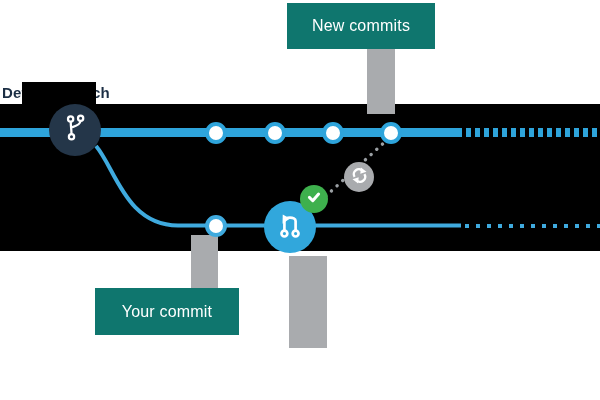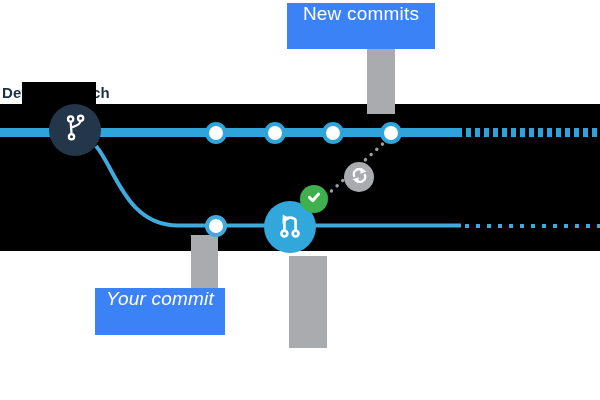--- a/index.html
+++ b/index.html
@@ -39,26 +39,26 @@
 
   .node{
     position:absolute;border-radius:50%;display:flex;align-items:center;justify-content:center;z-index:6;
   }
   .node-start{left:49px;top:104px;width:52px;height:52px;background:#243649;}
   .node-pr{left:264px;top:201px;width:52px;height:52px;background:#31a7dc;z-index:7;}
   .badge-check{left:300px;top:185px;width:28px;height:28px;background:#3eb04d;z-index:8;}
   .badge-sync{left:344px;top:162px;width:30px;height:30px;background:#a9abae;z-index:7;}
 
   .callout{
-    position:absolute;background:#3b82f6;color:#fff;z-index:9;
-    display:flex;justify-content:center;
-    font-size:19px;letter-spacing:.2px;white-space:nowrap;
+    position:absolute;background:#0f766e;color:#fff;z-index:9;
+    display:flex;align-items:center;justify-content:center;
+    font-size:16px;letter-spacing:.2px;white-space:nowrap;
   }
   .callout.nc{left:287px;top:3px;width:148px;height:46px;}
-  .callout.yc{left:95px;top:288px;width:130px;height:47px;font-style:italic;}
+  .callout.yc{left:95px;top:288px;width:144px;height:47px;}
   .callout.pr{left:258px;top:348px;width:222px;height:45px;}
 </style>
 </head>
 <body>
 
 <div class="stage">
 
   <div class="band"></div>
 
   <div class="branch-label">Default branch</div>

